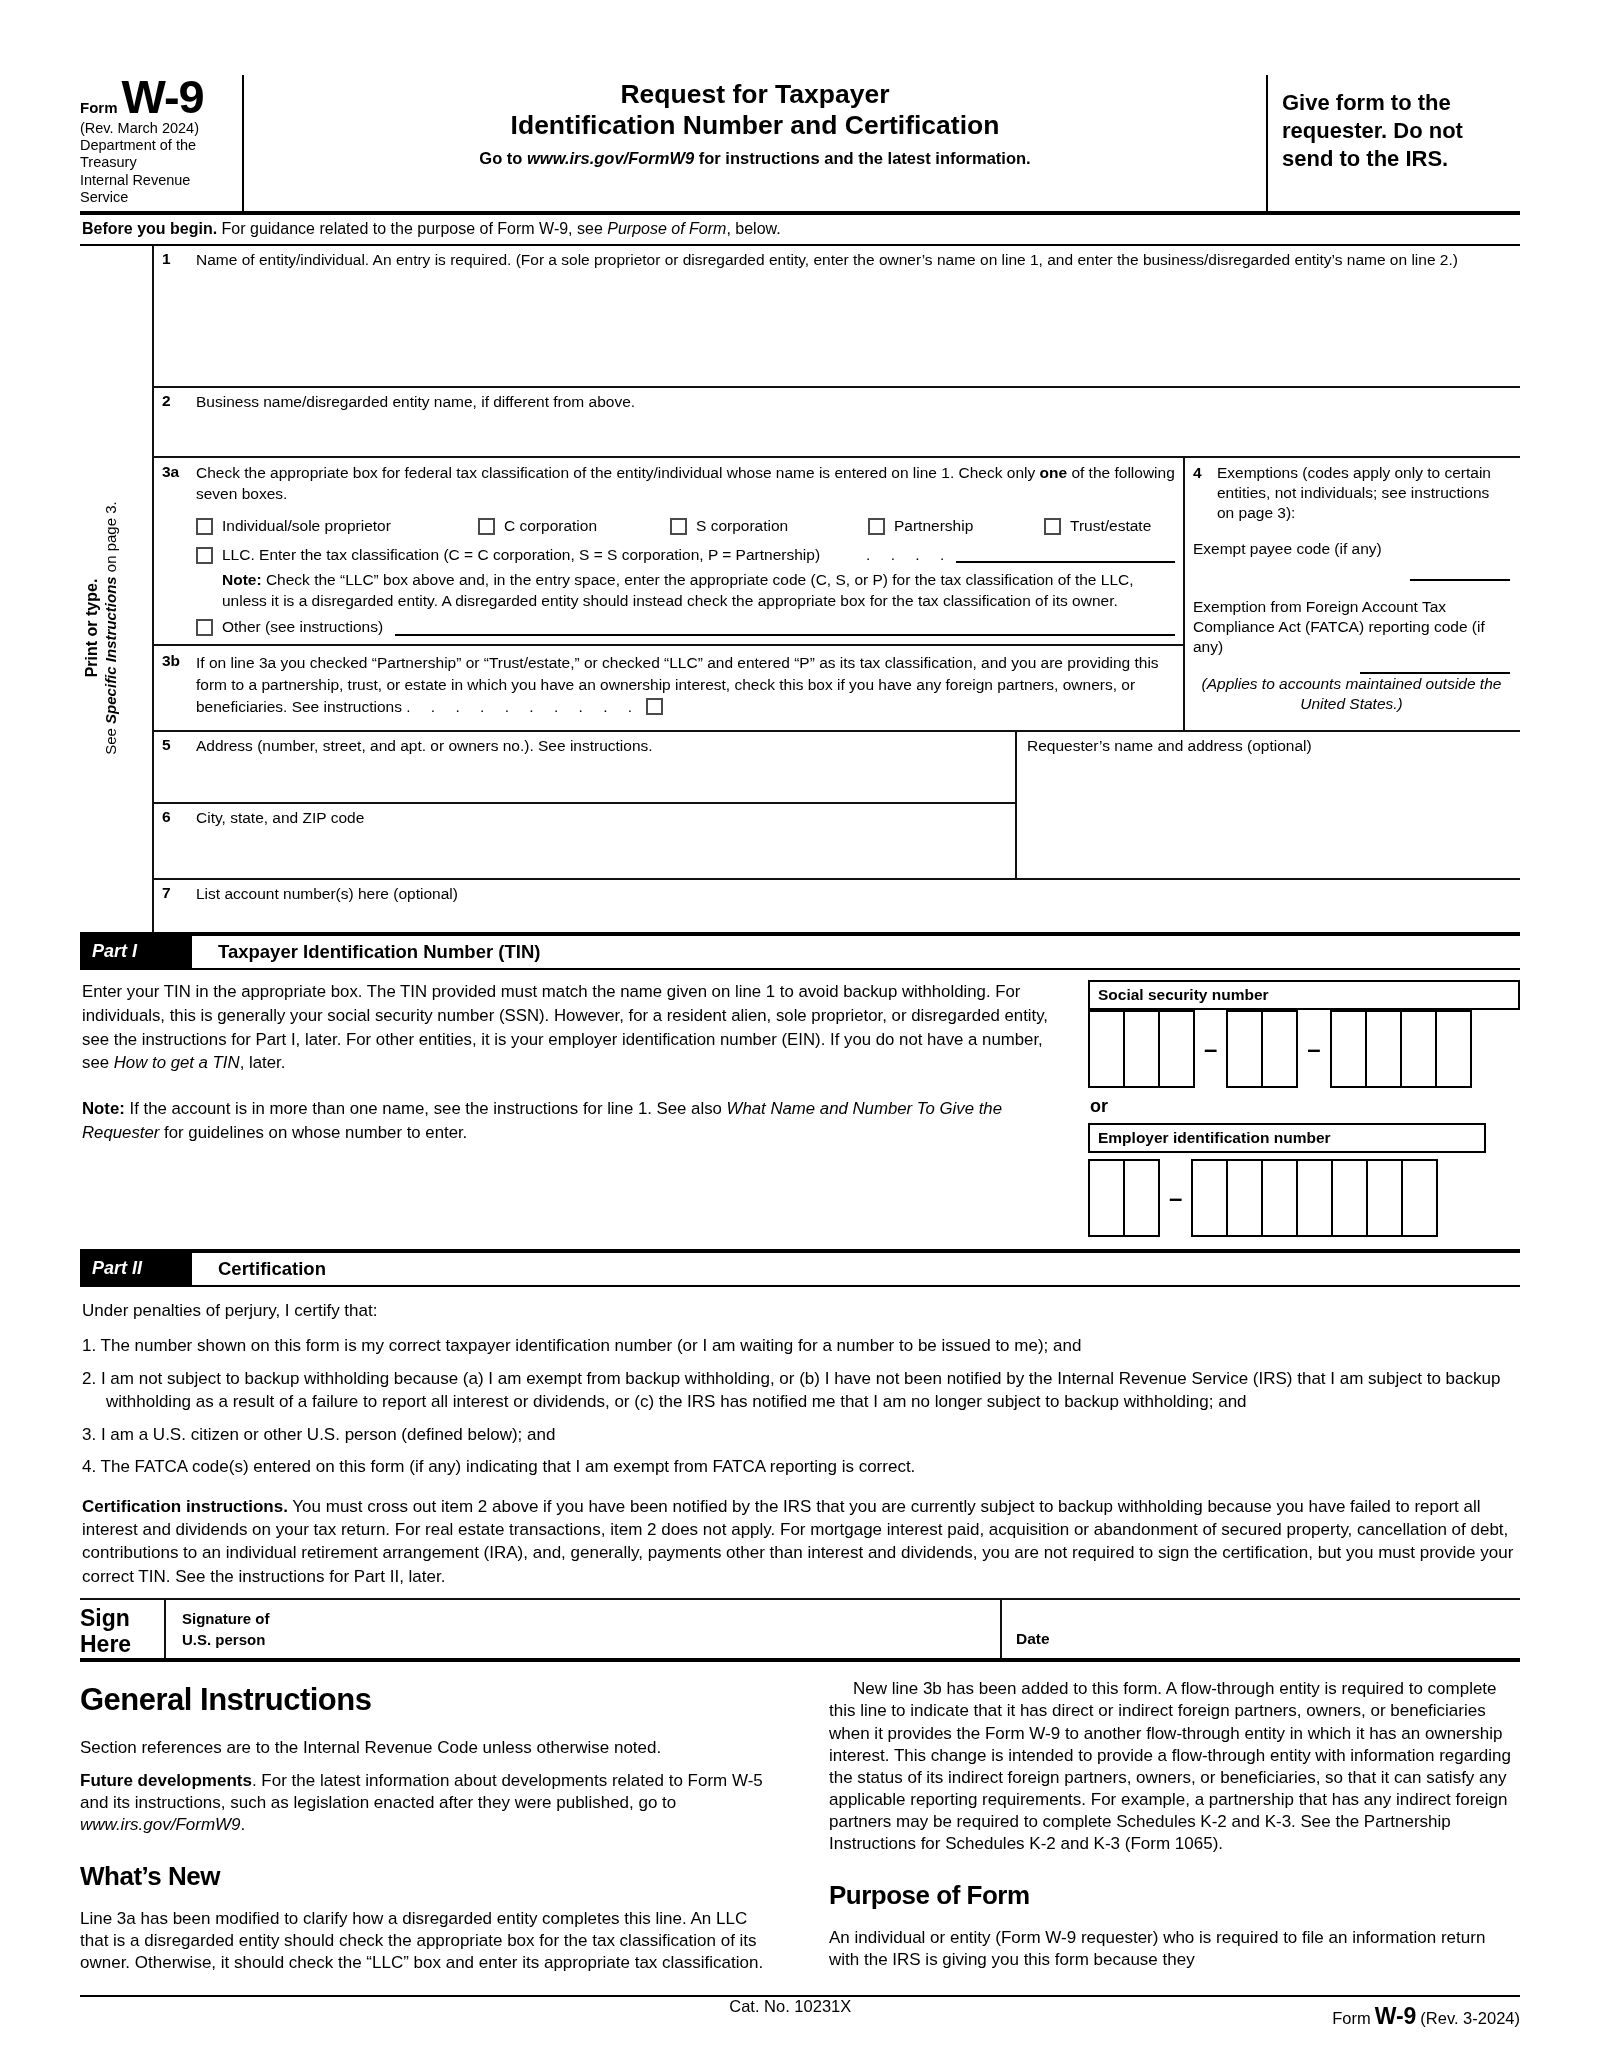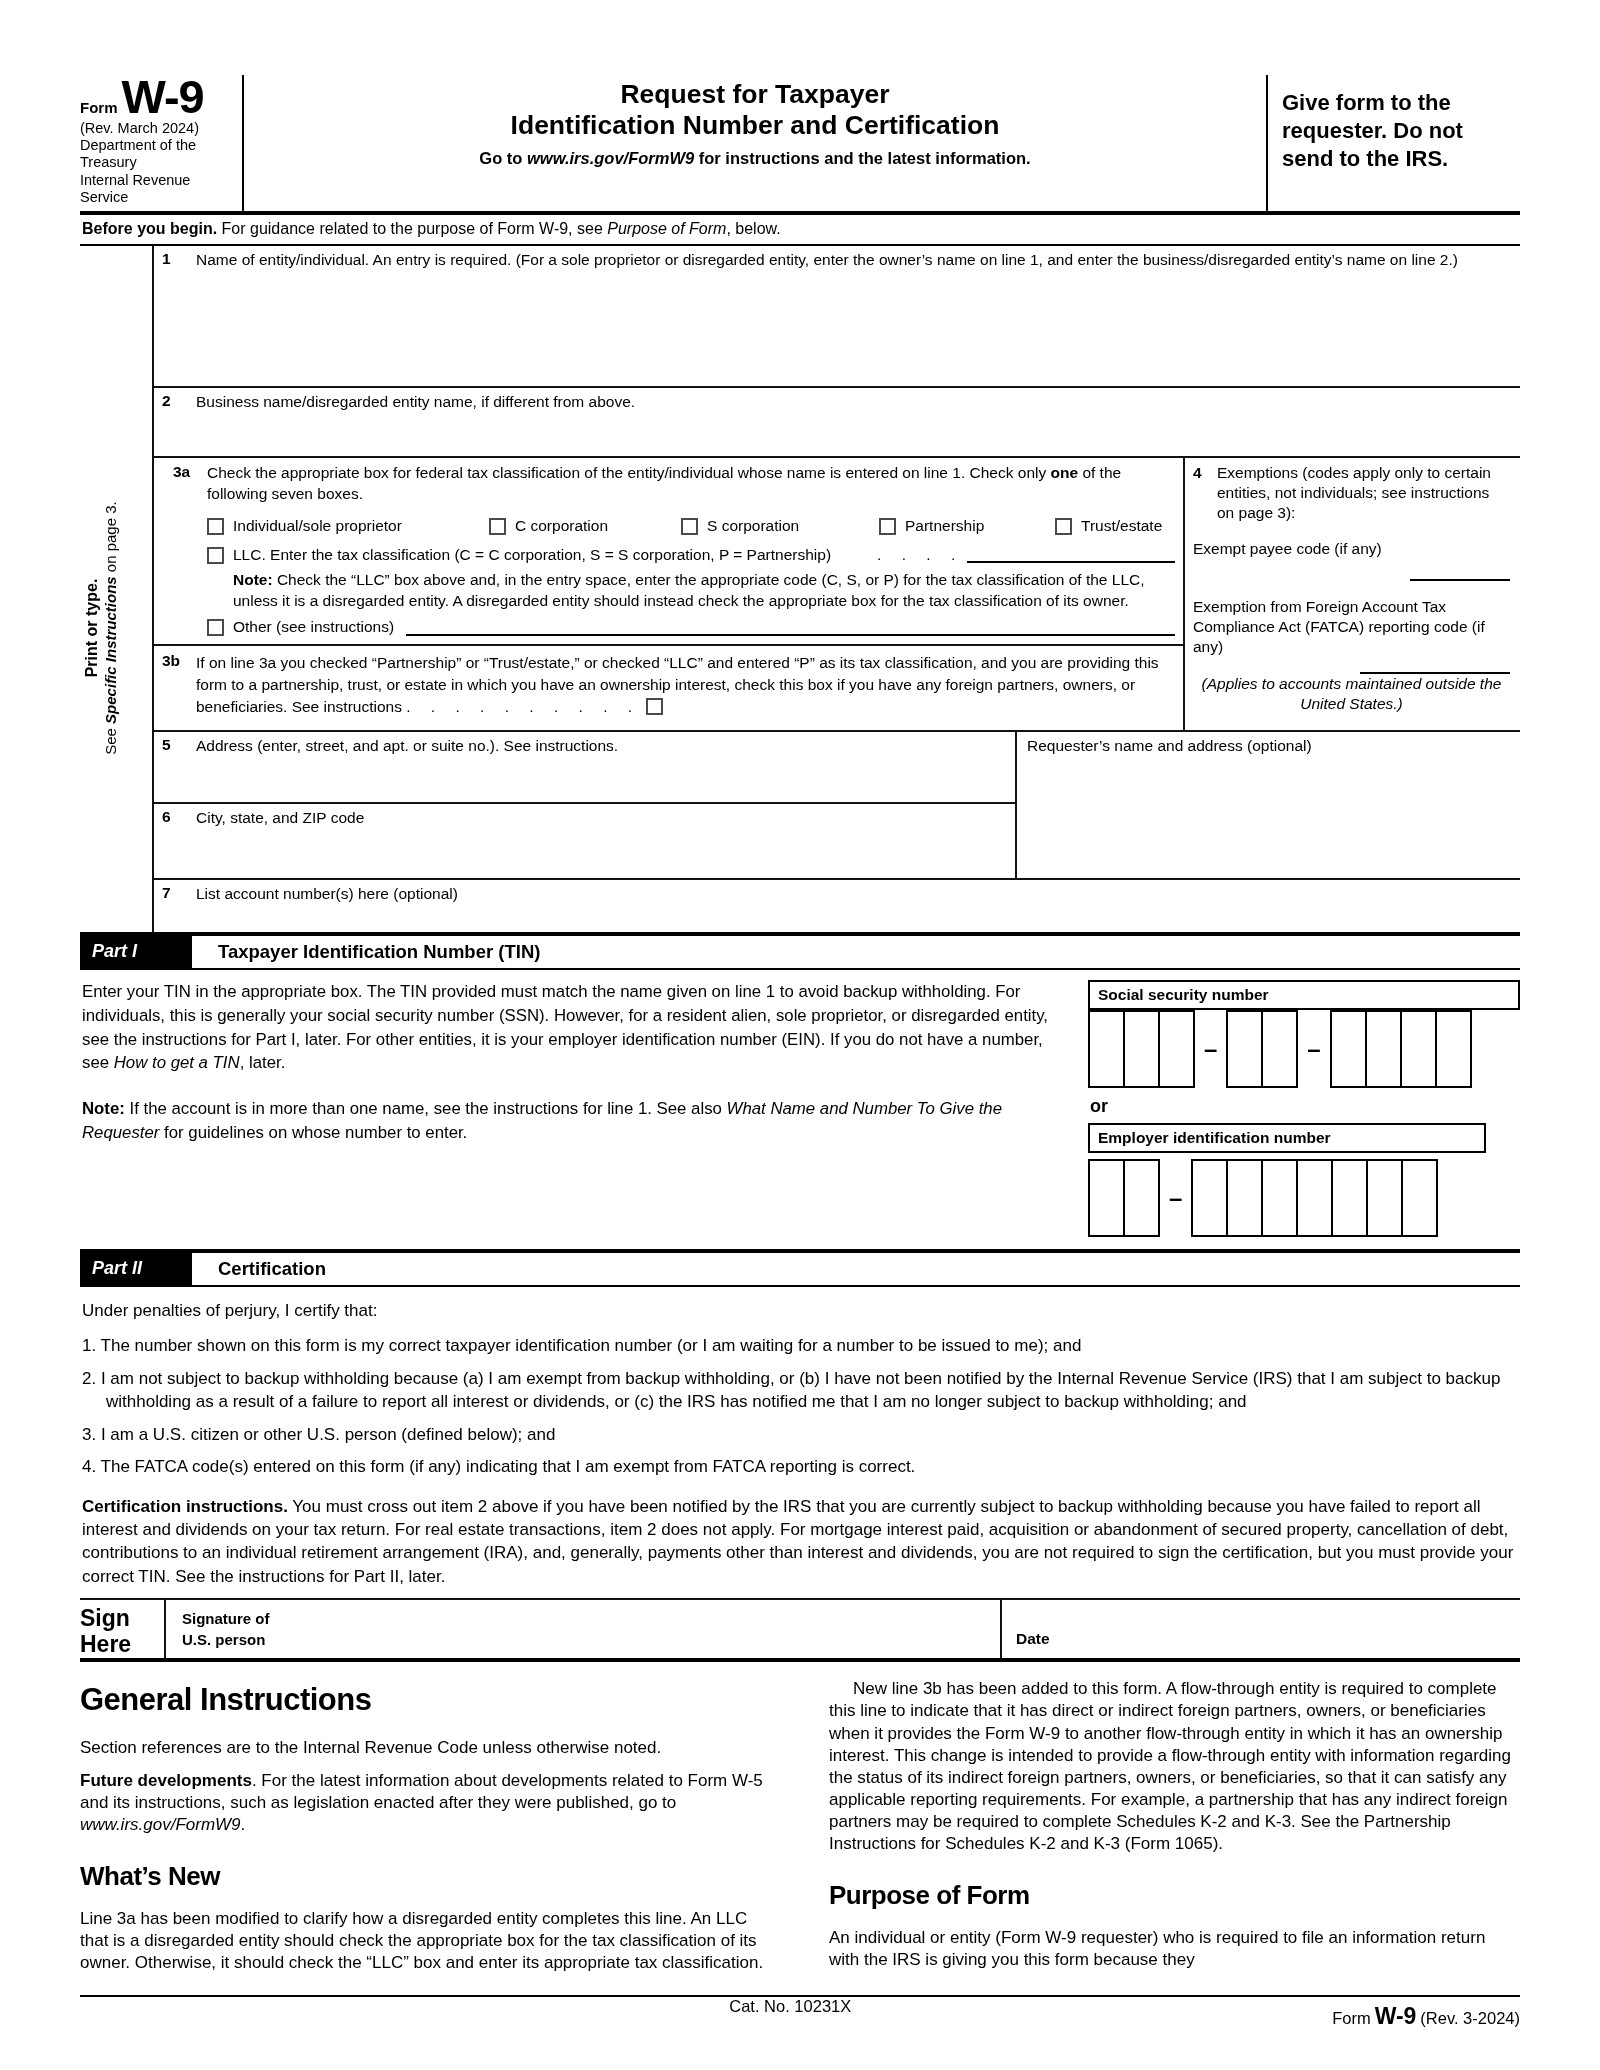--- a/index.html
+++ b/index.html
@@ -36,21 +36,21 @@
   .frow{display:flex;border-bottom:2px solid #111;padding:4px 6px 4px 8px;font-size:15.5px;}
   .fnum{font-weight:bold;width:34px;flex:none;}
   .flabel{line-height:1.35;flex:1;}
   .row1{min-height:142px;}
   .row2{min-height:70px;}
   .row5{min-height:72px;border-bottom:2px solid #111;}
   .row6{min-height:74px;}
   .row7{min-height:52px;border-bottom:none;}
   .row34{display:flex;border-bottom:2px solid #111;}
   .col3{flex:1;display:flex;flex-direction:column;}
-  .box3a{display:flex;padding:5px 8px 8px 19px;border-bottom:2px solid #111;font-size:15.5px;justify-content:space-between;}
+  .box3a{display:flex;padding:5px 8px 8px 8px;border-bottom:2px solid #111;font-size:15.5px;justify-content:space-between;}
   .box3b{display:flex;padding:6px 8px 8px 8px;font-size:15.5px;flex:1;}
   .col4{width:337px;flex:none;border-left:2px solid #111;display:flex;flex-direction:column;
         padding:5px 10px 8px 8px;font-size:15.5px;line-height:1.3;}
   .ex-h{display:flex;}
   .ex-h .fnum{width:24px;}
   .cb{display:inline-block;width:17px;height:17px;border:2px solid #4a4a4a;background:#fff;flex:none;}
   .cbrow{display:flex;margin:13px 0 11px;align-items:center;}
   .cbitem{display:flex;align-items:center;}
   .cbitem .cb{margin-right:9px;}
   .cbrow .cbitem:nth-child(1){width:282px;}
@@ -247,21 +247,21 @@
             <div class="sub-uline ul-fatca"></div>
           </div>
           <div class="applies">(Applies to accounts maintained outside the United States.)</div>
         </div>
       </div>
 
       <div class="row56">
         <div class="col56">
           <div class="frow row5" style="border-right:none">
             <span class="fnum">5</span>
-            <span class="flabel">Address (enter, street, and apt. or suite no.). See instructions.</span>
+            <span class="flabel">Address (number, street, and apt. or owners no.). See instructions.</span>
           </div>
           <div class="frow row6" style="border-bottom:none">
             <span class="fnum">6</span>
             <span class="flabel">City, state, and ZIP code</span>
           </div>
         </div>
         <div class="req-cell">
           <span>Requester’s name and address (optional)</span>
         </div>
       </div>

